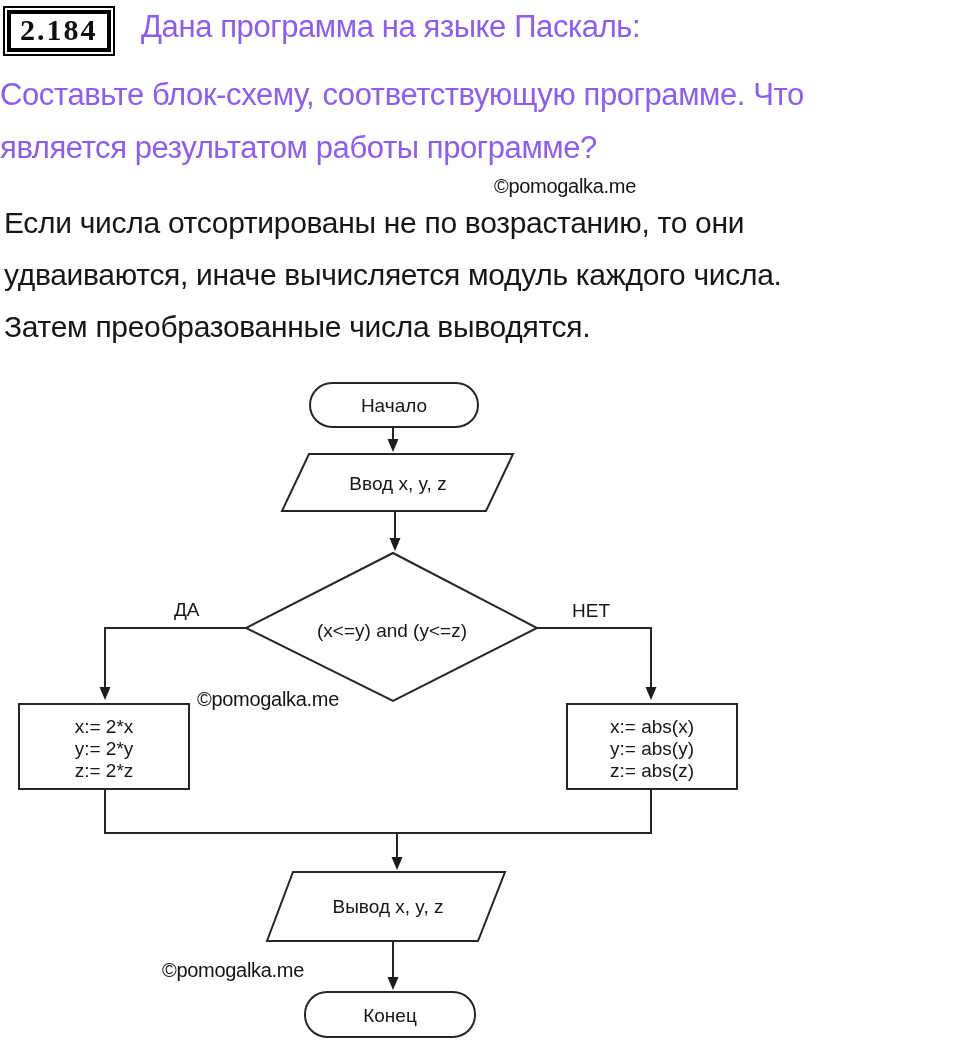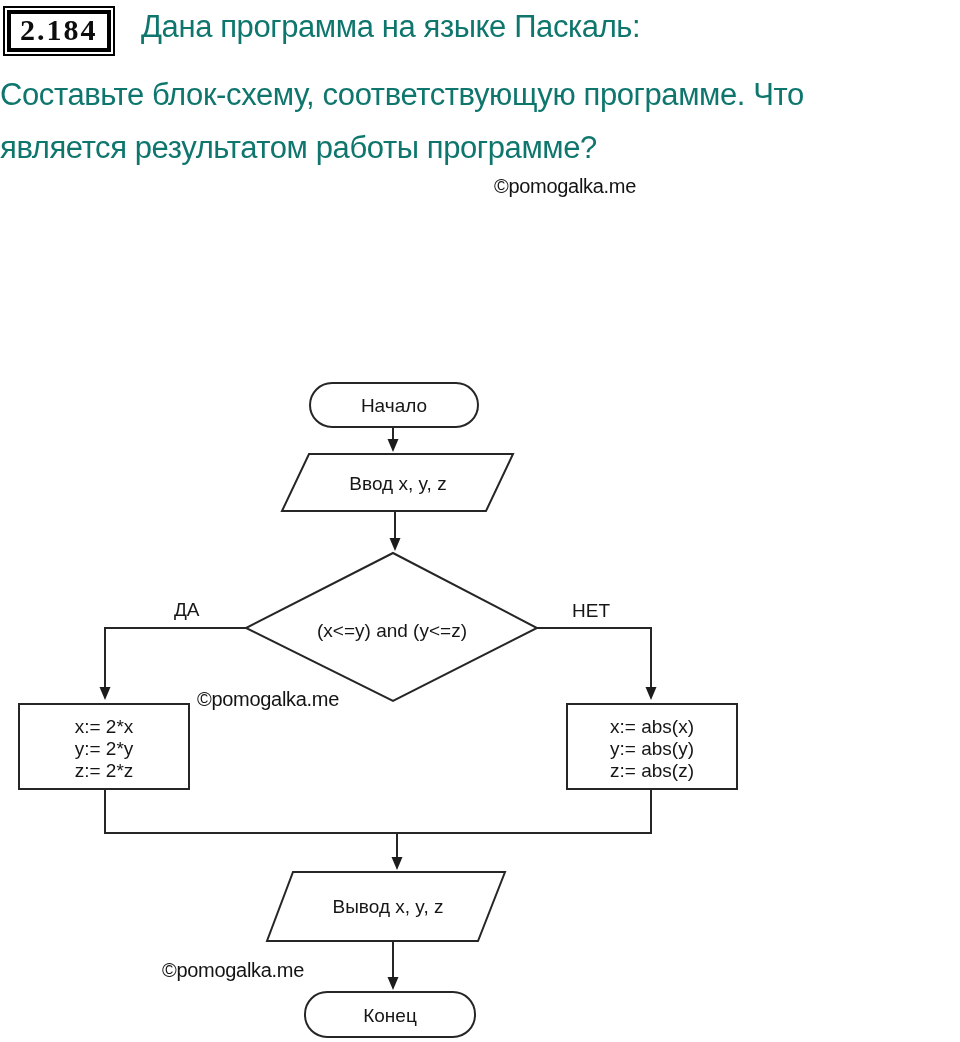--- a/index.html
+++ b/index.html
@@ -5,21 +5,21 @@
   html,body{margin:0;padding:0;background:#ffffff;}
   body{font-family:"Liberation Sans",sans-serif;}
   #page{position:relative;width:960px;height:1042px;background:#fff;overflow:hidden;}
 
   
   .task-num{position:absolute;left:3px;top:6px;border:2px solid #000;padding:2px;background:#fff;}
   .task-num-inner{border:4px solid #000;padding:0 9px 2px 9px;
     font-family:"Liberation Serif",serif;font-weight:bold;font-size:30px;color:#0d0d0d;
     letter-spacing:2px;line-height:32px;}
 
-  .gray-text{color:#0f766e;}
+  .gray-text{color:#8b5cf6;}
   .task-intro{position:absolute;left:141px;top:9px;font-size:31px;letter-spacing:-0.4px;}
   .task-question{position:absolute;left:0;top:68px;width:952px;font-size:31px;
     letter-spacing:-0.4px;line-height:53px;}
 
   .watermark{position:absolute;font-size:20px;font-weight:normal;color:#141414;letter-spacing:-0.3px;}
   .wm1{left:494px;top:175px;}
   .wm2{left:197px;top:688px;}
   .wm3{left:162px;top:959px;}
 
   .answer{position:absolute;left:4px;top:197px;width:952px;font-size:30px;color:#161616;
@@ -44,20 +44,25 @@
   </div>
   <div class="task-intro gray-text">Дана программа на языке Паскаль:</div>
 
   <div class="task-question gray-text">
     <div>Составьте блок-схему, соответствующую программе. Что</div>
     <div>является результатом работы программе?</div>
   </div>
 
   <div class="watermark wm1">©pomogalka.me</div>
 
+  <div class="answer">
+    <div>Если числа отсортированы не по возрастанию, то они</div>
+    <div>удваиваются, иначе вычисляется модуль каждого числа.</div>
+    <div>Затем преобразованные числа выводятся.</div>
+  </div>
 
   <svg class="flow-svg" viewBox="0 0 960 1042">
 
     <line class="edge" x1="393" y1="427" x2="393" y2="440"></line>
     <polygon class="head" points="393,452 387.5,439 398.5,439"></polygon>
 
     <line class="edge" x1="395" y1="511" x2="395" y2="539"></line>
     <polygon class="head" points="395,551 389.5,538 400.5,538"></polygon>
 
     <polyline class="edge" points="246,628 105,628 105,688"></polyline>

